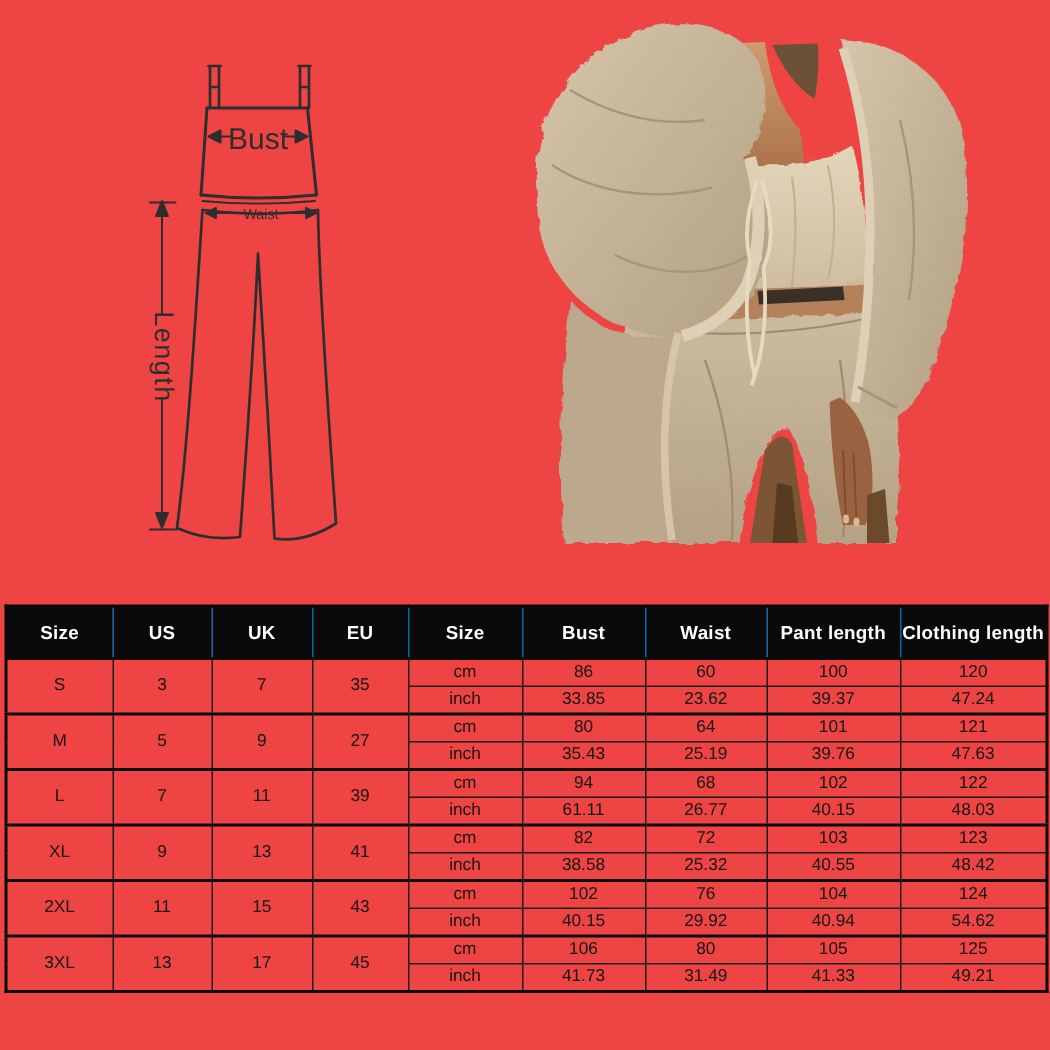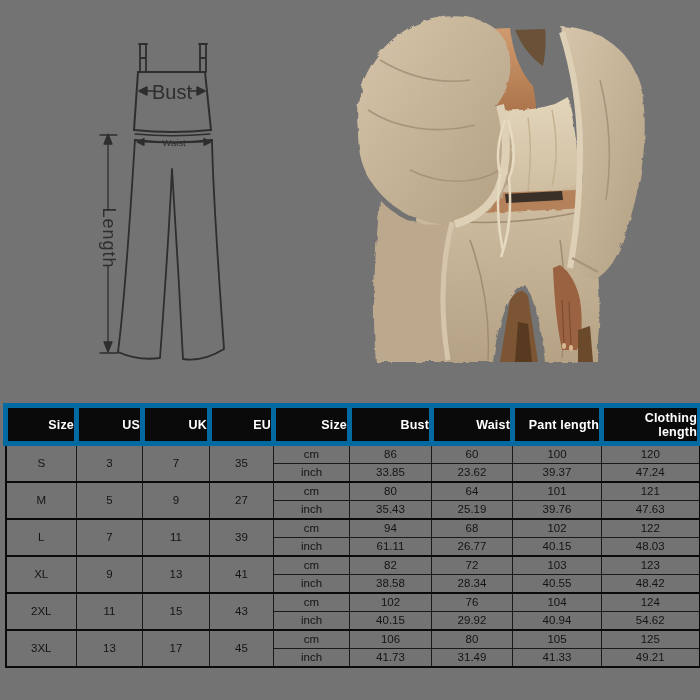--- a/index.html
+++ b/index.html
@@ -1,29 +1,29 @@
 <!DOCTYPE html>
 <html><head>
 <meta charset="utf-8">
 <style>
   html,body{margin:0;padding:0;background:#888;}
   .canvas{
-    position:relative;width:700px;height:700px;background:#737373;
+    position:relative;width:700px;height:700px;background:#ef4444;
     overflow:hidden;font-family:"Liberation Sans",sans-serif;margin:0 auto;
   }
   svg{position:absolute;display:block;}
   #diagram-svg{left:40px;top:0;}
   #photo-svg{left:350px;top:0;}
   .size-table{
     position:absolute;left:3px;top:403px;width:694px;height:245px;
     border-collapse:collapse;table-layout:fixed;border:2px solid #0a0a0a;
   }
   .size-table th{
     background:#0a0a0a;color:#ffffff;font-size:12.5px;font-weight:bold;
-    height:33px;border:5px solid #0369a1;padding:0;letter-spacing:.2px;text-align:right;
+    height:33px;border:1px solid #0369a1;padding:0;letter-spacing:.2px;
   }
   .size-table td{
     border:1px solid #1a1a1a;text-align:center;vertical-align:middle;
     font-size:11.5px;color:#141414;padding:0;height:17px;line-height:1.1;
   }
   .size-table tr.group-start td{border-top:2px solid #0a0a0a;}
   .size-cell{font-size:12px;}
   .diagram-label-big{font-size:20px;}
   .diagram-label-small{font-size:9.5px;}
   .diagram-label-mid{font-size:18px;letter-spacing:1px;}
@@ -285,21 +285,21 @@
         <td rowspan="2">41</td>
         <td>cm</td>
         <td>82</td>
         <td>72</td>
         <td>103</td>
         <td>123</td>
       </tr>
       <tr>
         <td>inch</td>
         <td>38.58</td>
-        <td>28.34</td>
+        <td>25.32</td>
         <td>40.55</td>
         <td>48.42</td>
       </tr>
 
       <tr class="group-start">
         <td rowspan="2" class="size-cell">2XL</td>
         <td rowspan="2">11</td>
         <td rowspan="2">15</td>
         <td rowspan="2">43</td>
         <td>cm</td>

